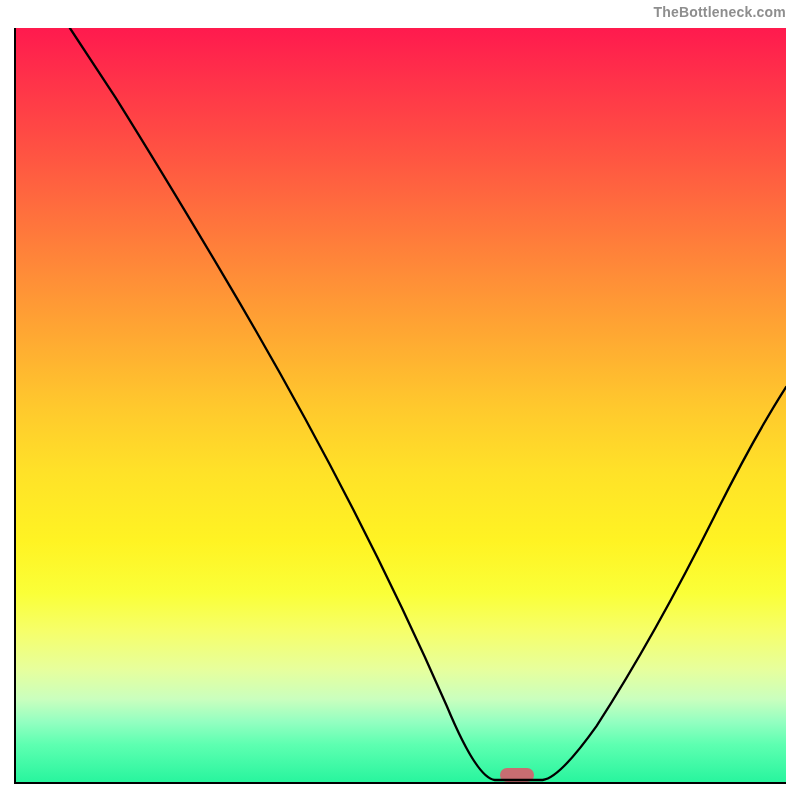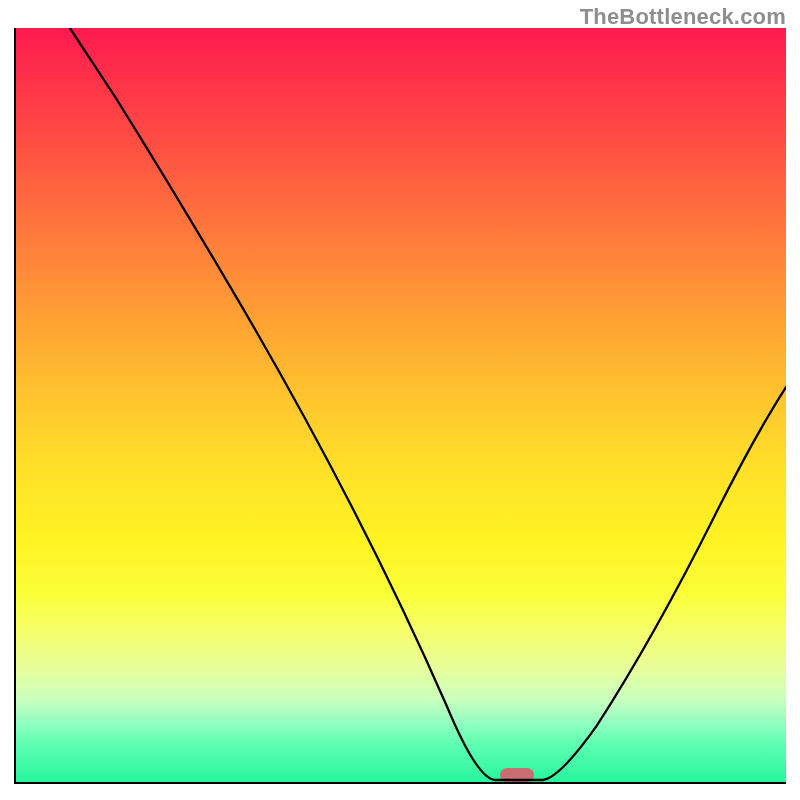--- a/index.html
+++ b/index.html
@@ -8,21 +8,21 @@
     height: 800px;
     background: #ffffff;
     font-family: Arial, Helvetica, sans-serif;
     overflow: hidden;
     position: relative;
   }
   .watermark {
     position: absolute;
     top: 4px;
     right: 14px;
-    font-size: 22px;
+    font-size: 14px;
     font-weight: 600;
     color: #8e8e8e;
     letter-spacing: 0.2px;
     z-index: 3;
   }
   .plot-frame {
     position: absolute;
     left: 14px;
     top: 28px;
     width: 772px;   

